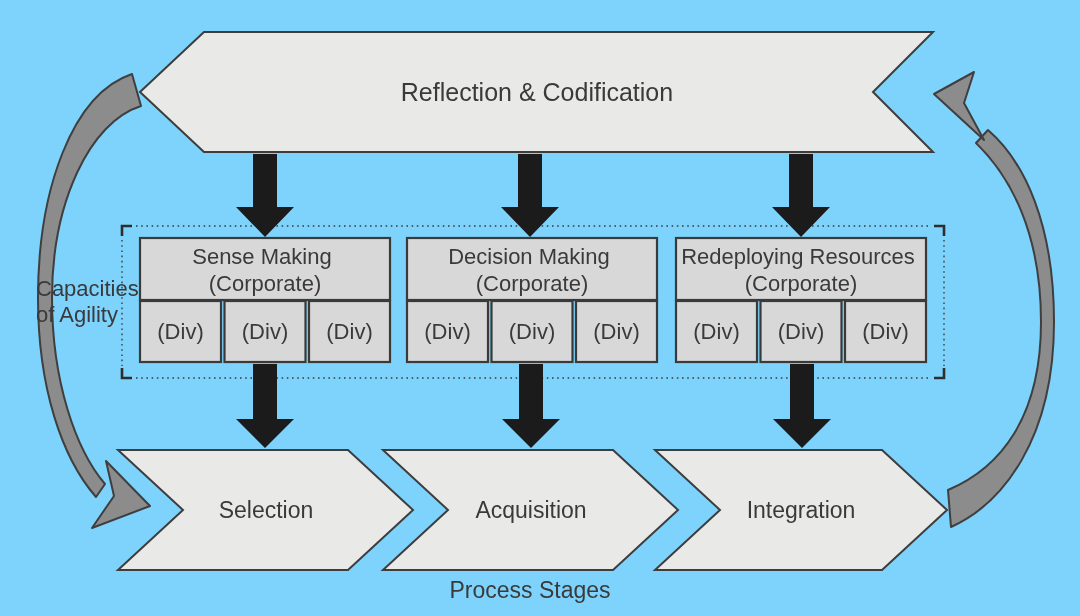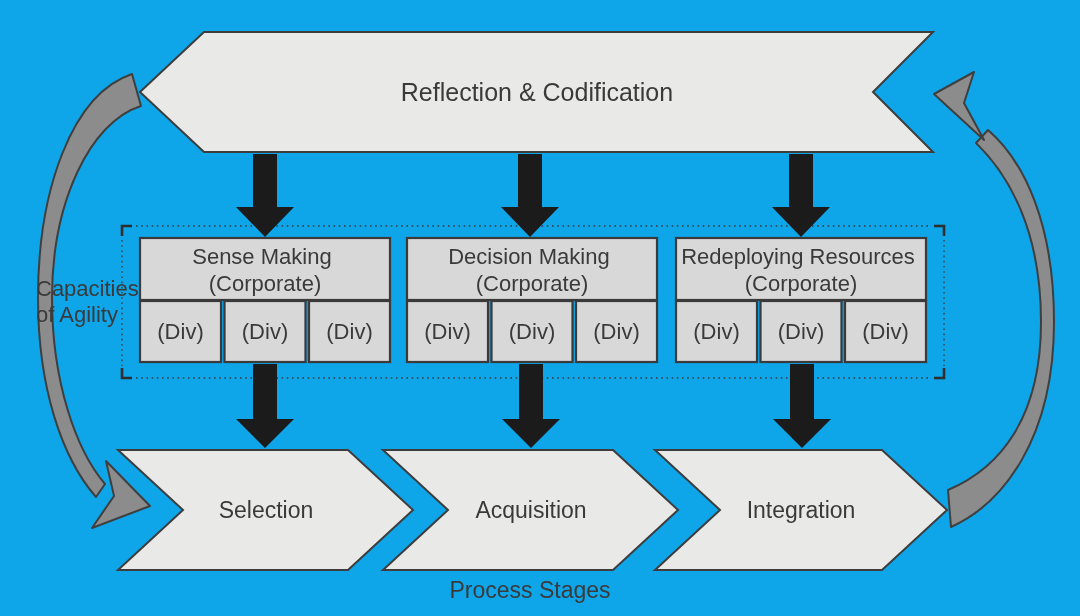--- a/index.html
+++ b/index.html
@@ -1,16 +1,16 @@
 <!DOCTYPE html>
 <html><head>
 <meta charset="utf-8">
 <style>
   html,body { margin:0; padding:0; background:#ffffff; }
-  .canvas { width:1080px; height:616px; position:relative; background:#0ea5e9; overflow:hidden; }
+  .canvas { width:1080px; height:616px; position:relative; background:#7dd3fc; overflow:hidden; }
   svg { display:block; }
   .shape  { fill:#e9eae8; stroke:#3d3d3d; stroke-width:2; stroke-linejoin:miter; }
   .box    { fill:#d8d8d8; stroke:#3a3a3a; stroke-width:2.2; }
   .blk    { fill:#1b1b1b; stroke:none; }
   .band   { fill:#8c8c8c; stroke:#3f3f3f; stroke-width:2; stroke-linejoin:round; }
   .dot    { stroke:#3d3d3d; stroke-width:1.4; stroke-dasharray:1.6 3.6; fill:none; }
   .corner { stroke:#2e2e2e; stroke-width:2.6; fill:none; }
   .t      { font-family:"Liberation Sans", sans-serif; fill:#3a3a3a; }
   .t-banner  { font-size:25px; text-anchor:middle; }
   .t-title   { font-size:22px; text-anchor:middle; }

